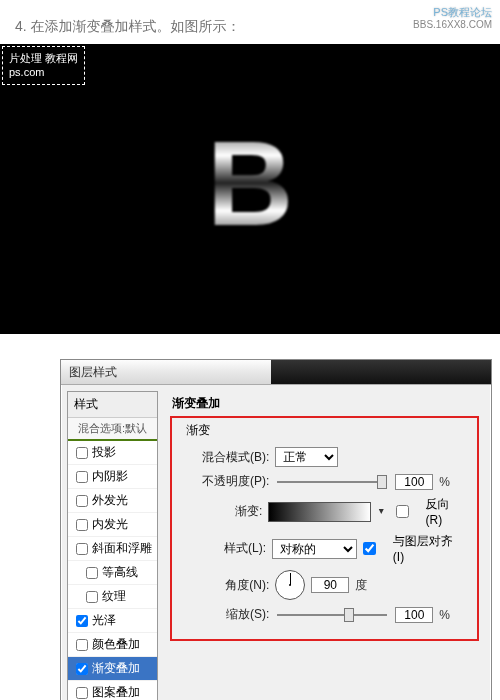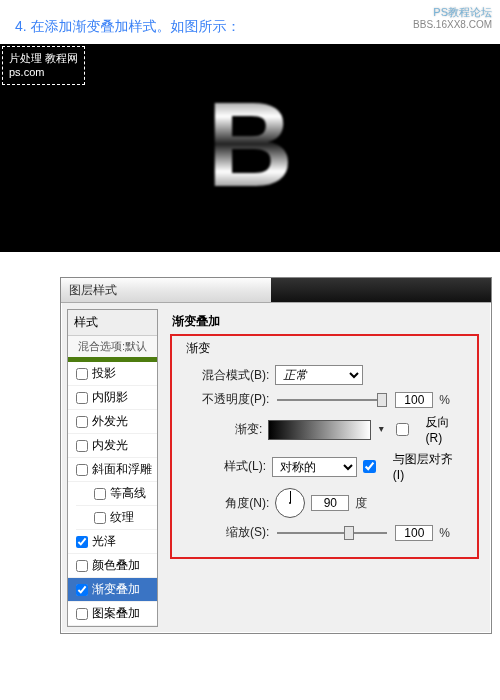--- a/index.html
+++ b/index.html
@@ -9,41 +9,41 @@
     font-size: 12px;
     background: #fff;
     color: #000;
     width: 500px;
   }
   .header {
     padding: 18px 15px 8px 15px;
   }
   .step-text {
     font-size: 14px;
-    color: #3b82f6;
+    color: #737373;
   }
   .top-brand {
     position: absolute;
     right: 8px;
     top: 6px;
     text-align: right;
     line-height: 1.2;
   }
   .top-brand .line1 {
     color: #7ab4d8;
     font-size: 11px;
     text-shadow: 0 0 2px rgba(0,0,0,.3);
   }
   .top-brand .line2 {
     color: #888;
     font-size: 10px;
   }
   .preview-wrap {
     width: 500px;
-    height: 208px;
+    height: 290px;
     background: #000;
     position: relative;
   }
   .watermark {
     position: absolute;
     left: 2px;
     top: 2px;
     border: 1px dashed #fff;
     padding: 4px 6px;
     color: #fff;
@@ -106,42 +106,41 @@
     padding: 0;
   }
   .style-panel .hdr {
     background: #eee;
     border-bottom: 1px solid #ccc;
     padding: 4px 6px;
     font-size: 12px;
   }
   .style-panel .subhdr {
     background: #f7f7f7;
-    border-bottom: 5px solid #4d7c0f;
+    border-bottom: 2px solid #4d7c0f;
     padding: 3px 6px 3px 10px;
     font-size: 11px;
     color: #555;
   }
   .style-item {
     display: flex;
     align-items: center;
     gap: 4px;
     padding: 3px 4px 3px 8px;
     font-size: 12px;
     border-bottom: 1px solid #f0f0f0;
     cursor: pointer;
   }
   .style-item input[type="checkbox"] {
     margin: 0;
     width: 12px;
     height: 12px;
   }
   .style-item.indent {
     padding-left: 18px;
-    margin-left: 8px;
   }
   .style-item.selected {
     background: #3a74c4;
     color: #fff;
   }
   .right-panel {
     flex: 1;
     padding: 2px 6px 10px 6px;
   }
   .right-panel .section-title {
@@ -340,21 +339,21 @@
           </div>
       </div>
 
       <div class="right-panel">
         <div class="section-title">渐变叠加</div>
         <div class="group">
           <span class="group-title">渐变</span>
 
           <div class="row">
             <label>混合模式(B):</label>
-            <select style="width:88px;font-style:italic;">
+            <select style="width:63px;">
               <option>正常</option>
             </select>
           </div>
 
           <div class="row">
             <label>不透明度(P):</label>
             <input type="range" class="slider" min="0" max="100" value="100" style="">
             <input type="text" class="num" value="100" style="">
             <span class="unit">%</span>
           </div>

